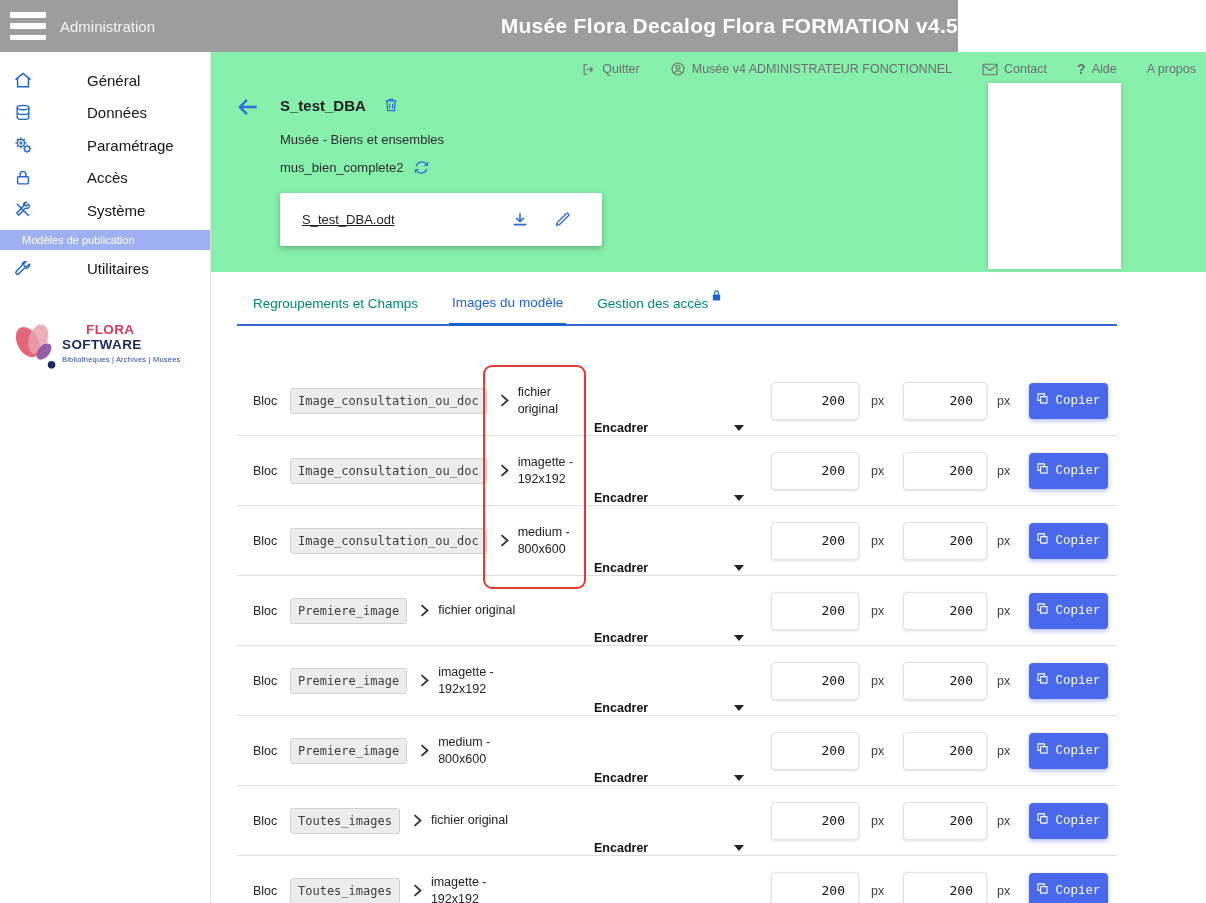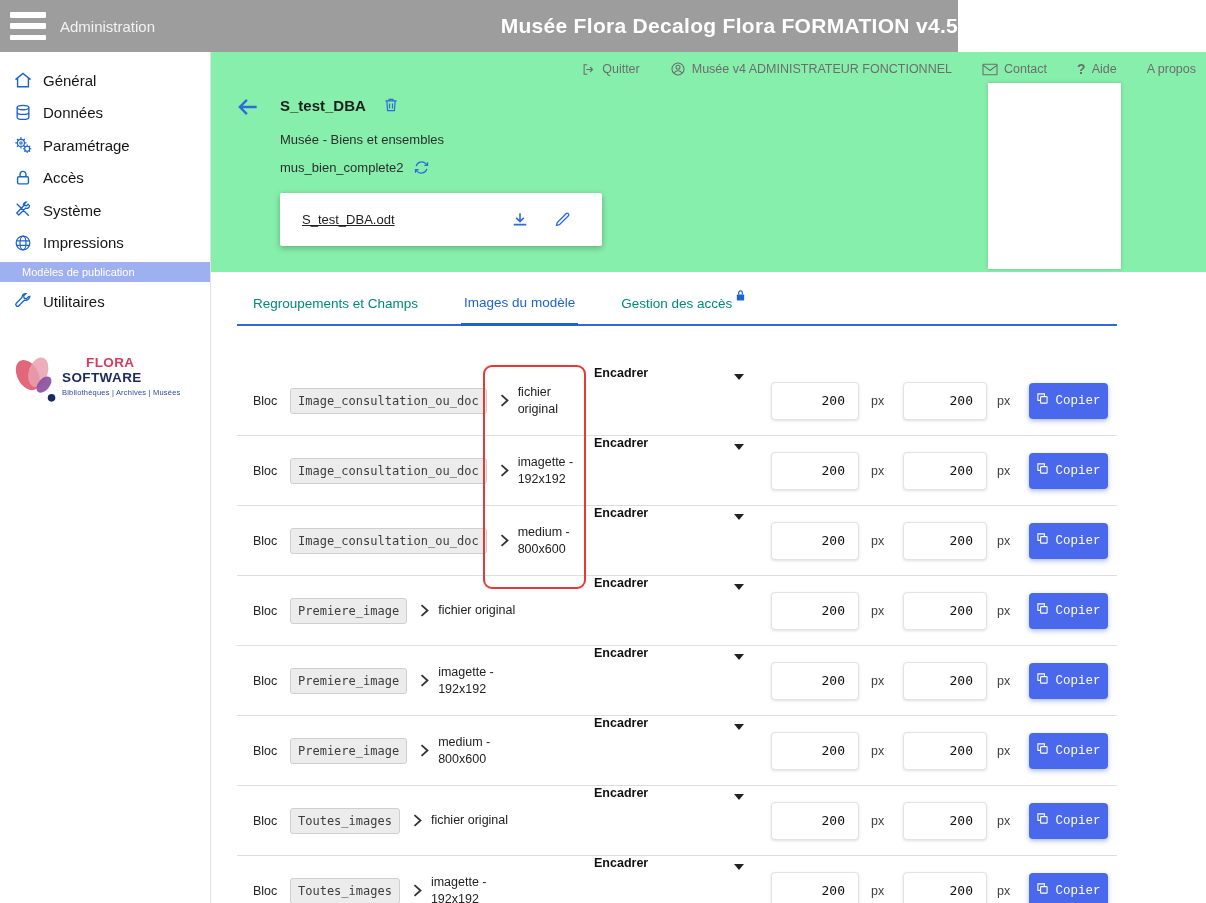--- a/index.html
+++ b/index.html
@@ -8,21 +8,21 @@
 
   
   .topbar { position:absolute; left:0; top:0; width:958px; height:52px; background:#9d9d9d; display:flex; align-items:center; }
   .burger { width:36px; height:28px; margin-left:10px; display:flex; flex-direction:column; justify-content:space-between; cursor:pointer; }
   .burger span { display:block; height:5.5px; background:#fff; border-radius:1px; }
   .topbar-label { color:#f2f2f2; font-size:15px; margin-left:14px; }
   .topbar-title { margin-left:auto; color:#fff; font-size:21px; font-weight:bold; letter-spacing:.3px; }
 
   
   .sidebar { position:absolute; left:0; top:52px; width:211px; bottom:0; background:#fff; border-right:1px solid #e2e2e2; padding-top:12px; }
-  .side-item { height:32.5px; display:flex; align-items:center; padding-left:12px; cursor:pointer; }
+  .side-item { height:32.5px; display:flex; align-items:center; padding-left:12px; cursor:pointer;gap:44px; }
   .side-item .s-icon { width:22px; height:22px; color:#1b63cf; display:flex; align-items:center; justify-content:center; }
   .side-item .s-label { margin-left:9px; font-size:15px; color:#151515; }
   .side-item-selected { height:20px; background:#9fb0f0; display:flex; align-items:center; padding-left:8px; margin:3px 0; cursor:pointer; }
   .side-item-selected .s-label { font-size:11px; color:#fff; margin-left:14px; }
   .logo-block { margin-top:26px; padding-left:5px; display:flex; align-items:center; }
   .logo-text .brand { font-size:13.5px; font-weight:bold; letter-spacing:.4px; }
   .logo-text .brand .b1 { color:#d63c5e;padding-left:24px; }
   .logo-text .brand .b2 { color:#1b2a5e; }
   .logo-text .tagline { font-size:7.5px; color:#2c4a9e; margin-top:3px; letter-spacing:.2px; }
 
@@ -47,37 +47,37 @@
   .file-card { position:absolute; left:69px; top:141px; width:322px; height:53px; background:#fff; border-radius:2px;
                box-shadow:0 2px 6px rgba(0,0,0,.28); display:flex; align-items:center; }
   .file-name { margin-left:22px; font-size:13px; color:#222;text-decoration:underline; }
   .file-card .dl-ic { position:absolute; right:72px; width:20px; height:20px; color:#2e6bd8; cursor:pointer; }
   .file-card .edit-ic { position:absolute; right:30px; width:19px; height:19px; color:#2e6bd8; cursor:pointer; }
 
   .preview-box { position:absolute; left:777px; top:31px; width:133px; height:186px; background:#fff; box-shadow:0 0 4px rgba(0,0,0,.18); }
 
   
   .tabs-row { width:100%; height:54px; background:#fff; }
-  .tabs-wrap { margin:0 89px 0 26px; height:100%; border-bottom:2px solid #3367d6; display:flex; align-items:flex-end; padding-left:13px; gap:40px; }
+  .tabs-wrap { margin:0 89px 0 26px; height:100%; border-bottom:2px solid #3367d6; display:flex; align-items:flex-end; padding-left:13px; gap:28px; }
   .tab { font-size:13.5px; padding:0 3px 13px 3px; cursor:pointer; color:#00897b; position:relative; }
   .tab.active { color:#1b63cf; font-weight:500; border-bottom:3px solid #1b63cf; margin-bottom:-2px; }
   .tab .tab-lock { display:inline-block; vertical-align:6px; margin-left:3px; }
 
   
   .table-area { padding-top:40px; }
   .rows-wrap { position:relative; margin-left:26px; width:880px; }
   .trow { position:relative; height:70px; border-bottom:1px solid #dedede; }
   .trow-left { position:absolute; left:16px; top:0; height:100%; display:flex; align-items:center; }
   .bloc-label { width:37px; font-size:12.5px; color:#222; }
   .pill { font-family:"DejaVu Sans Mono", monospace; font-size:12px; color:#3d3d3d; background:#ececec;
           border:1px solid #cfcfcf; border-radius:3px; padding:5px 7px; white-space:nowrap; cursor:default; }
   .chev { margin-left:13px; display:flex; align-items:center; cursor:pointer; }
   .variant { margin-left:9px; width:82px; font-size:12.5px; color:#222; line-height:1.35; }
   .narrow-size .variant { width:58px; }
-  .enc { position:absolute; left:357px; top:0; height:100%; width:150px; display:flex; align-items:flex-start; justify-content:space-between; cursor:pointer; }
+  .enc { position:absolute; left:357px; top:0; height:100%; width:150px; display:flex; align-items:flex-end; justify-content:space-between; cursor:pointer; }
   .enc-label { font-weight:bold; font-size:12.5px; color:#111; }
   .num-input { position:absolute; top:50%; transform:translateY(-50%); height:38px; width:88px; text-align:right; padding-right:13px;
                font-family:"DejaVu Sans Mono", monospace; font-size:13px; color:#111; background:#fff;
                border:1px solid #e3e3e3; border-radius:4px; box-shadow:0 1px 3px rgba(0,0,0,.13); outline:none; }
   .in1 { left:534px; }
   .in2 { left:666px; width:84px; }
   .px { position:absolute; top:50%; transform:translateY(-50%); font-size:12.5px; color:#3e3e3e; }
   .px1 { left:634px; }
   .px2 { left:760px; }
   .copy-btn { position:absolute; left:792px; top:50%; transform:translateY(-50%); width:79px; height:36px;
@@ -141,30 +141,20 @@
       <span class="s-label">Accès</span>
     </div>
     <div class="side-item">
       <span class="s-icon">
         <svg width="20" height="20" viewBox="0 0 24 24" fill="none" stroke="currentColor" stroke-width="1.6">
             <path d="M4.5 4.5L19 19M17 17l2 2M19.8 6.8a3.2 3.2 0 0 1-4.5 2.9L7 18l-2.5-2.5L12.8 7a3.2 3.2 0 0 1 2.9-4.5L13.8 4.4l.4 2.1 2.1.4 1.9-1.9z"></path>
           </svg>
       </span>
       <span class="s-label">Système</span>
     </div>
-    <div class="side-item">
-      <span class="s-icon">
-        <svg width="20" height="20" viewBox="0 0 24 24" fill="none" stroke="currentColor" stroke-width="1.5">
-            <circle cx="12" cy="12" r="8.2"></circle>
-            <ellipse cx="12" cy="12" rx="3.6" ry="8.2"></ellipse>
-            <path d="M4.2 9.3h15.6M4.2 14.7h15.6"></path>
-          </svg>
-      </span>
-      <span class="s-label">Impressions</span>
-    </div>
     <div class="side-item-selected">
       <span class="s-label">Modèles de publication</span>
     </div>
     <div class="side-item">
       <span class="s-icon">
         <svg width="20" height="20" viewBox="0 0 24 24" fill="none" stroke="currentColor" stroke-width="1.6">
             <path d="M20.2 6.3a4.8 4.8 0 0 1-6.4 4.6L7 17.7a2.1 2.1 0 0 1-3-3l6.8-6.8A4.8 4.8 0 0 1 15.4 3.2l-2.6 2.6.6 2.8 2.8.6 2.6-2.6z"></path>
           </svg>
       </span>
       <span class="s-label">Utilitaires</span>

